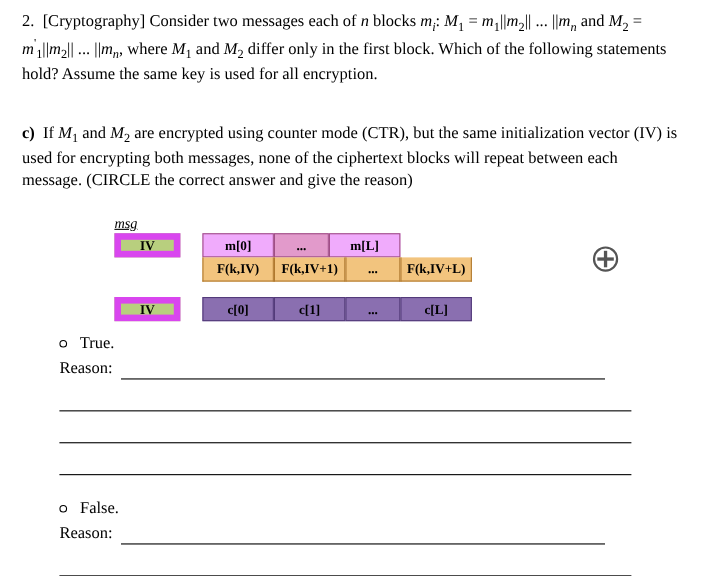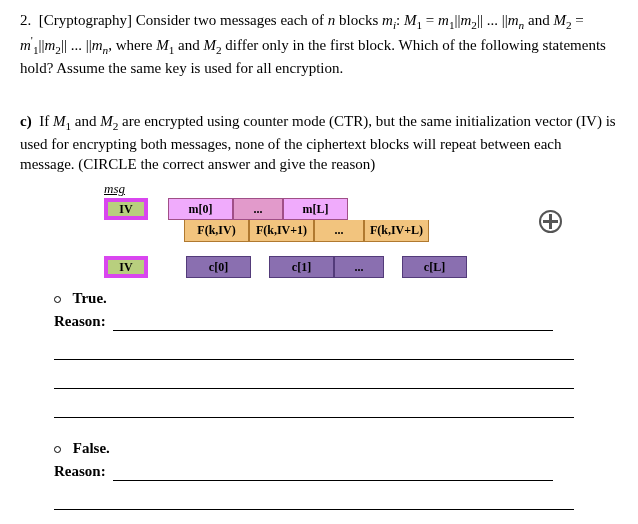--- a/index.html
+++ b/index.html
@@ -6,43 +6,43 @@
     font-family: "Times New Roman", serif;
     font-size: 15px;
     width: 638px;
     margin: 0;
     padding: 10px 20px 10px 20px;
     box-sizing: border-box;
     color: #000;
     line-height: 1.35;
   }
   .question-intro { margin-bottom: 32px; }
-  .part-c { margin-bottom: 6px; }
+  .part-c { margin-bottom: 20px; }
   .sub { vertical-align: sub; font-size: 0.75em; }
   .sup { vertical-align: super; font-size: 0.75em; }
   .diagram-wrap { width: 430px; margin: 2px auto 8px auto; }
   .msg-label, .cipher-label { font-size: 13px; text-decoration: underline; font-style: italic; }
   .row { display: flex; align-items: stretch; height: 22px; position: relative; }
   .plus-wrap { position: absolute; right: -28px; top: 12px; }
   .plus-icon { width: 19px; height: 19px; border: 2px solid #555; border-radius: 50%; position: relative; }
   .plus-icon::before, .plus-icon::after { content: ""; position: absolute; background: #555; }
   .plus-icon::before { left: 8px; top: 2px; width: 3px; height: 15px; }
   .plus-icon::after  { top: 8px; left: 2px; height: 3px; width: 15px; }
   .cell { border: 1px solid #000; display: flex; align-items: center; justify-content: center; font-size: 12px; font-weight: bold; box-sizing: border-box; }
   .msg-row .cell, .ct-row .cell { color: #000; }
-  .iv    { width: 44px; background: #b8cf7e; border:4px solid #d946ef;text-align:right;}
+  .iv    { width: 60px; background: #b8cf7e; border:6px solid #d946ef;text-align:right;}
   .gap   { width: 20px; border: none; }
   .m     { width: 65px; background: #f0abfc; border:1px solid #a04f87;}
   .mdots { width: 50px; background: #e29acb; border:1px solid #a04f87;}
   .f     { width: 65px; background: #f2c47e; border:1px solid #b0792f;}
   .fdots { width: 50px; background: #f2c47e; border:1px solid #b0792f;}
-  .c     { width: 65px; background: #8a6fb0; color: #fff; border:1px solid #533b7a;margin-left:18px;}
+  .c     { width: 65px; background: #8a6fb0; color: #fff; border:1px solid #533b7a;}
   .cdots { width: 50px; background: #8a6fb0; color:#fff; border:1px solid #533b7a;}
   .row + .row .cell { border-top: none; text-align: center; }
-  .answer-block { margin: 10px 0 20px 34px; font-weight: bold; }
+  .answer-block { margin: 10px 0 20px 34px; }
   .bullet-line { margin-bottom: 2px; }
   .bullet { display:inline-block; width:5px; height:5px; border:1px solid #000; border-radius:50%; margin-right:8px; vertical-align:middle;}
   .reason-label { display:inline-block; vertical-align: bottom;}
   .write-line { border-bottom: 1px solid #000; height: 20px; margin-left: 0; }
   .write-line.first { display:inline-block; width: 440px; vertical-align: bottom; margin-left:4px;}
   .write-line.full { width: 520px; margin-top: 8px; }
 </style>
 </head>
 <body>
 

